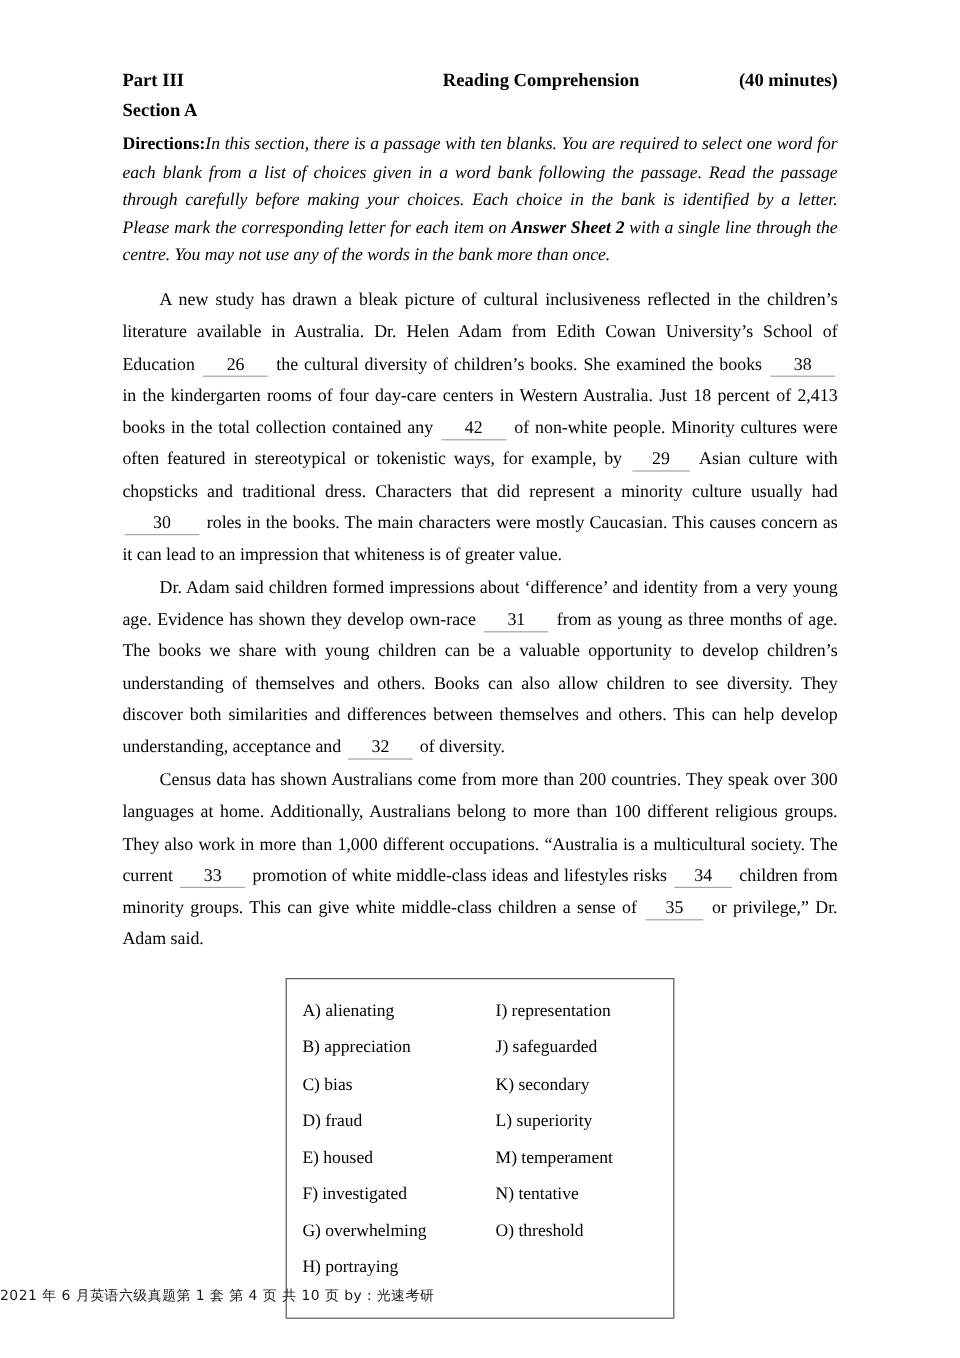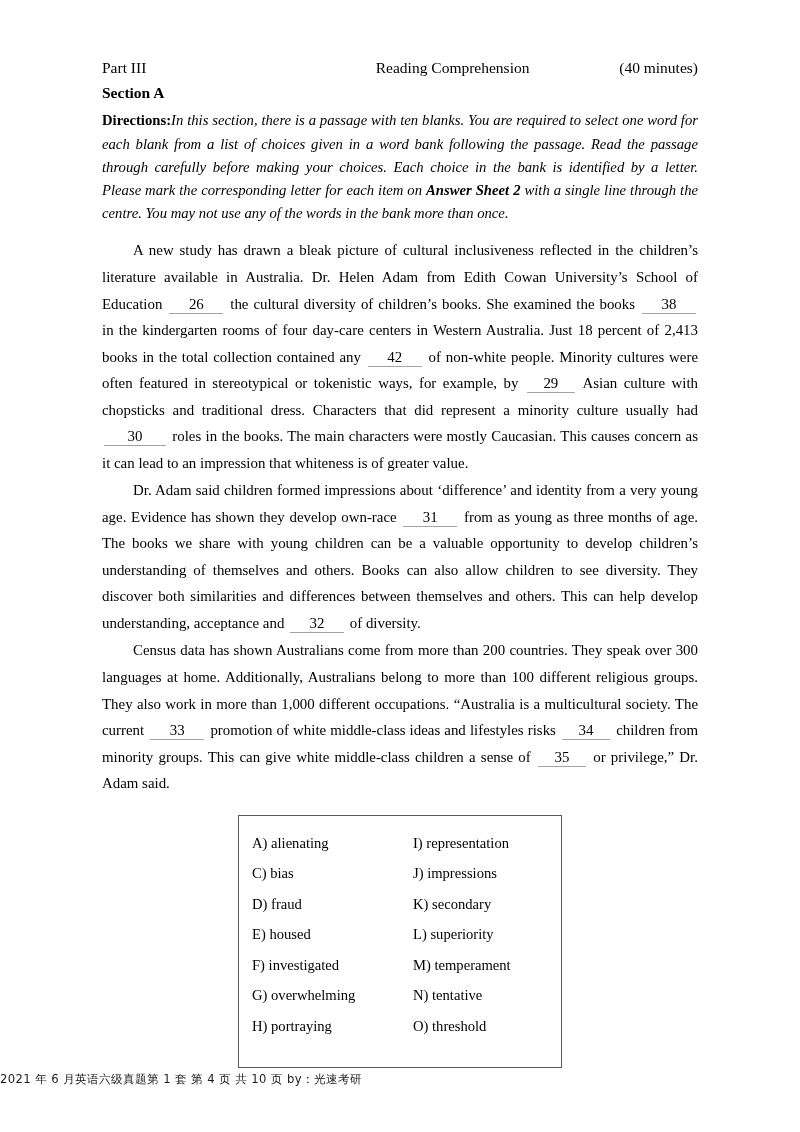--- a/index.html
+++ b/index.html
@@ -20,21 +20,21 @@
     position: absolute;
     left: 102px;
     top: 58px;
     width: 596px;
   }
 
   
   .head-row {
     display: flex;
     align-items: baseline;
-    font-weight: normal;
+    font-weight: bold;
     font-size: 15.5px;
     line-height: 1.35;
     margin-bottom: 3px;
     gap: 36px;
   }
   .head-part {
     width: 200px;
     flex: 0 0 200px;
   }
   .head-title {
@@ -189,30 +189,31 @@
       <span class="blank narrow">34</span>
       <span>children from minority groups. This can give white middle-class children a sense of</span>
       <span class="blank narrow">35</span>
       <span>or privilege,” Dr. Adam said.</span>
     </p>
 
     <div class="wordbank-wrap">
       <div class="wordbank">
         <div class="wb-col left">
           <div class="wb-item">A) alienating</div>
+          <div class="wb-item">B) appreciation</div>
           <div class="wb-item">C) bias</div>
           <div class="wb-item">D) fraud</div>
           <div class="wb-item">E) housed</div>
           <div class="wb-item">F) investigated</div>
           <div class="wb-item">G) overwhelming</div>
           <div class="wb-item">H) portraying</div>
         </div>
         <div class="wb-col right">
           <div class="wb-item">I) representation</div>
-          <div class="wb-item">J) impressions</div>
+          <div class="wb-item">J) safeguarded</div>
           <div class="wb-item">K) secondary</div>
           <div class="wb-item">L) superiority</div>
           <div class="wb-item">M) temperament</div>
           <div class="wb-item">N) tentative</div>
           <div class="wb-item">O) threshold</div>
         </div>
       </div>
     </div>
 
   </div>

